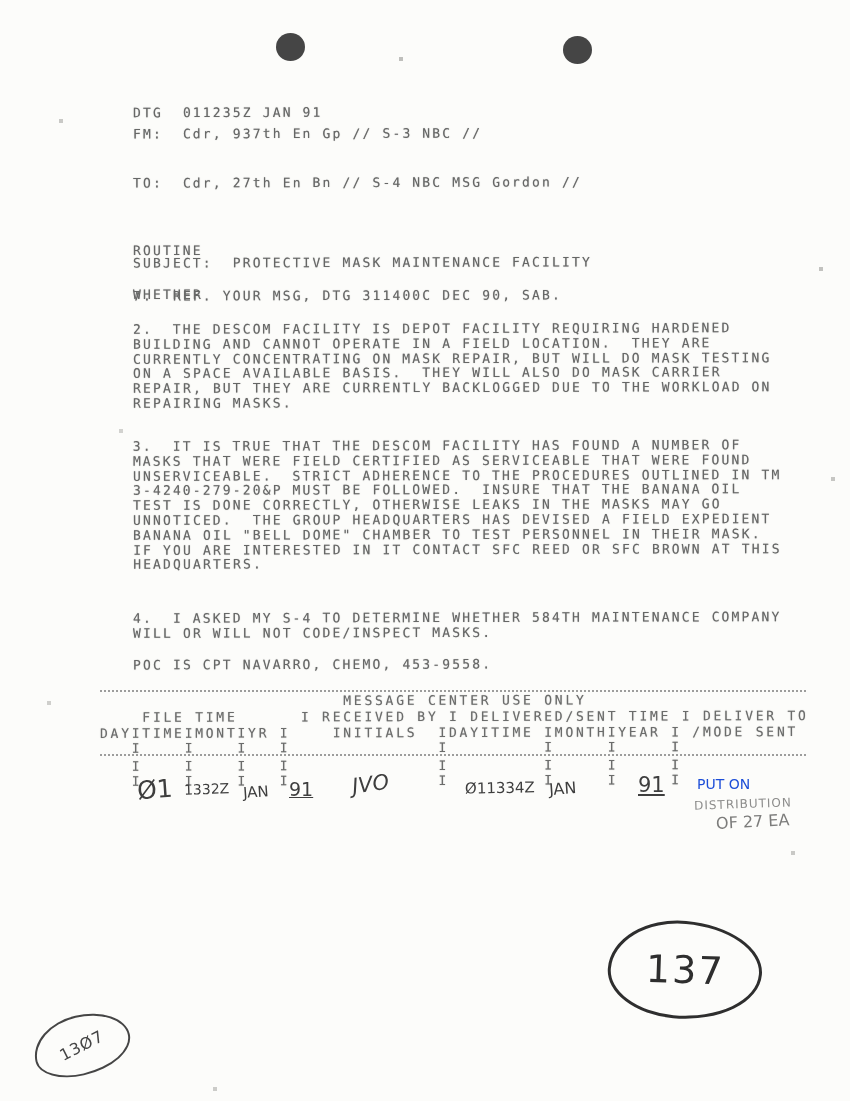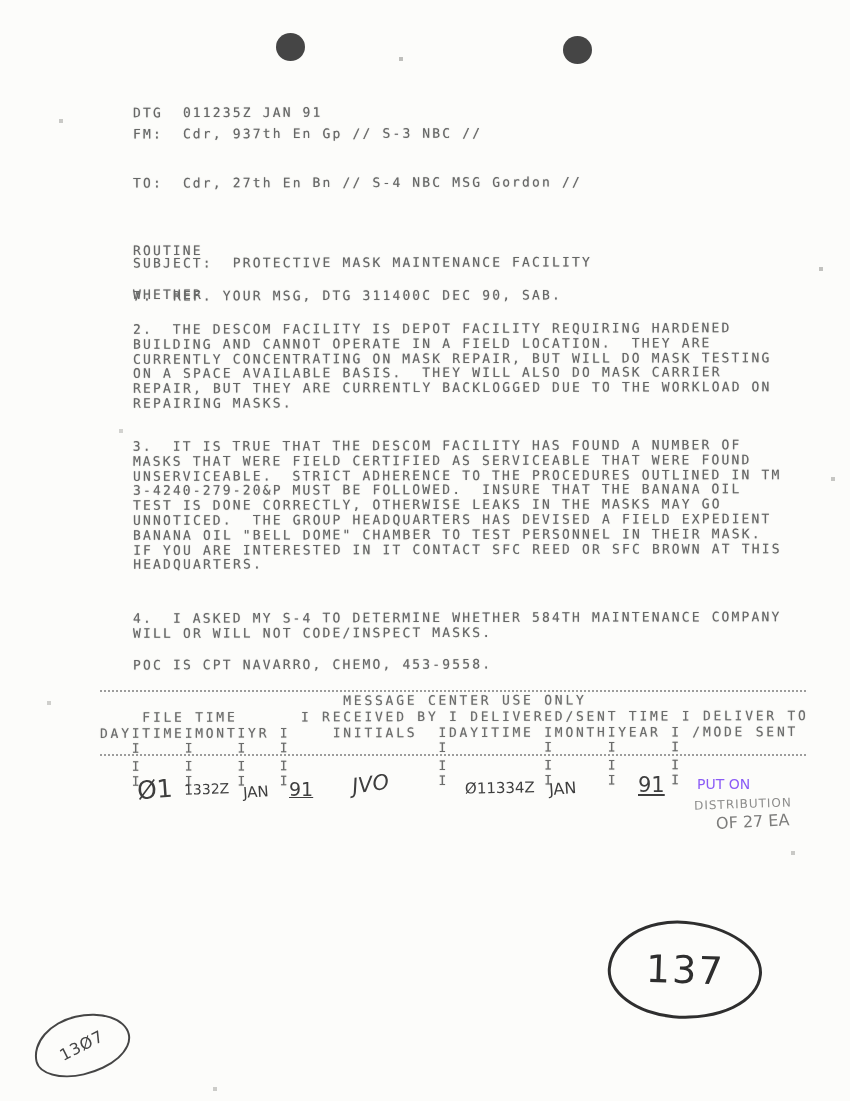--- a/index.html
+++ b/index.html
@@ -53,21 +53,21 @@
     white-space:pre;
   }
   .hw-file-day{left:137px;top:775px;font-size:25px;transform:rotate(-4deg);}
   .hw-file-time{left:184px;top:781px;font-size:14px;transform:rotate(-2deg);}
   .hw-file-month{left:243px;top:783px;font-size:15px;transform:rotate(-4deg);}
   .hw-file-year{left:289px;top:778px;font-size:19px;text-decoration:underline;}
   .hw-initials{left:352px;top:772px;font-size:21px;font-style:italic;transform:rotate(-8deg);}
   .hw-del-dtg{left:465px;top:779px;font-size:15px;transform:rotate(-1deg);}
   .hw-del-month{left:549px;top:779px;font-size:16px;transform:rotate(-4deg);}
   .hw-del-year{left:638px;top:773px;font-size:21px;text-decoration:underline;}
-  .hw-deliver1{left:697px;top:776px;font-size:14px;color:#8b5cf6;}
+  .hw-deliver1{left:697px;top:776px;font-size:14px;color:#1d4ed8;}
   .hw-deliver2{left:694px;top:797px;font-size:12px;color:#8d8d8c;transform:rotate(-2deg);letter-spacing:1px;}
   .hw-deliver3{left:716px;top:812px;font-size:16px;color:#7c7c7b;transform:rotate(-3deg);}
   
   .circle-right{
     position:absolute;left:608px;top:921px;width:148px;height:92px;
     border:3px solid #2e2e2e;border-radius:48% 52% 55% 45%/55% 48% 52% 45%;
     transform:rotate(5deg);
     display:flex;align-items:center;justify-content:center;
   }
   .circle-right .num{

